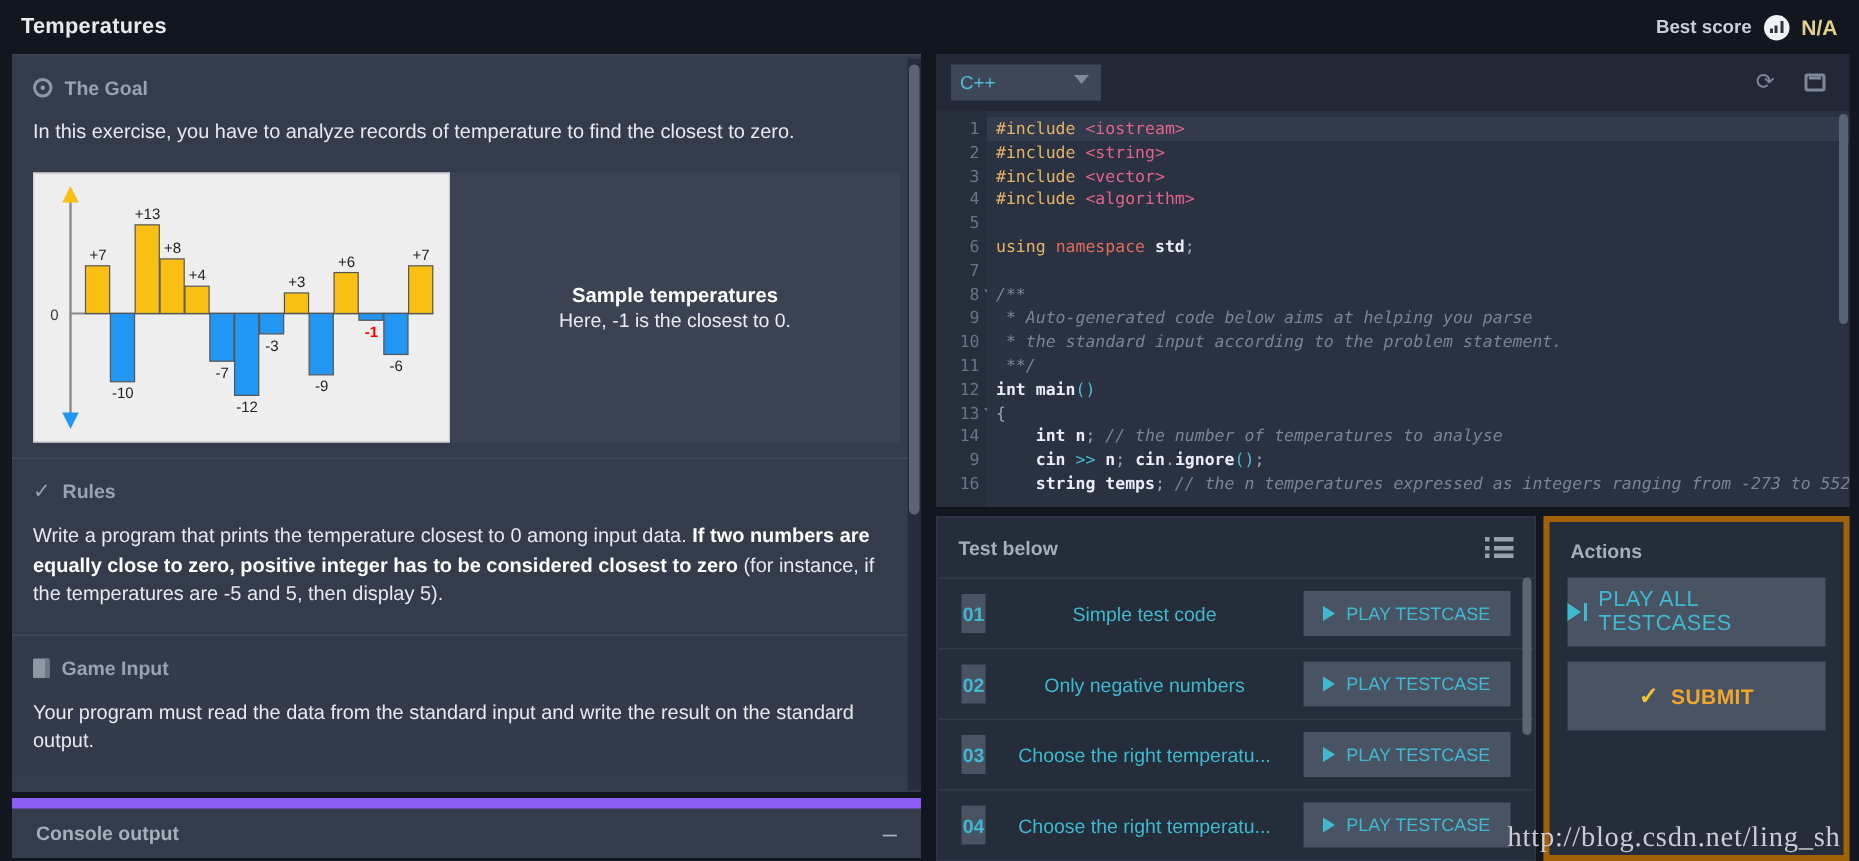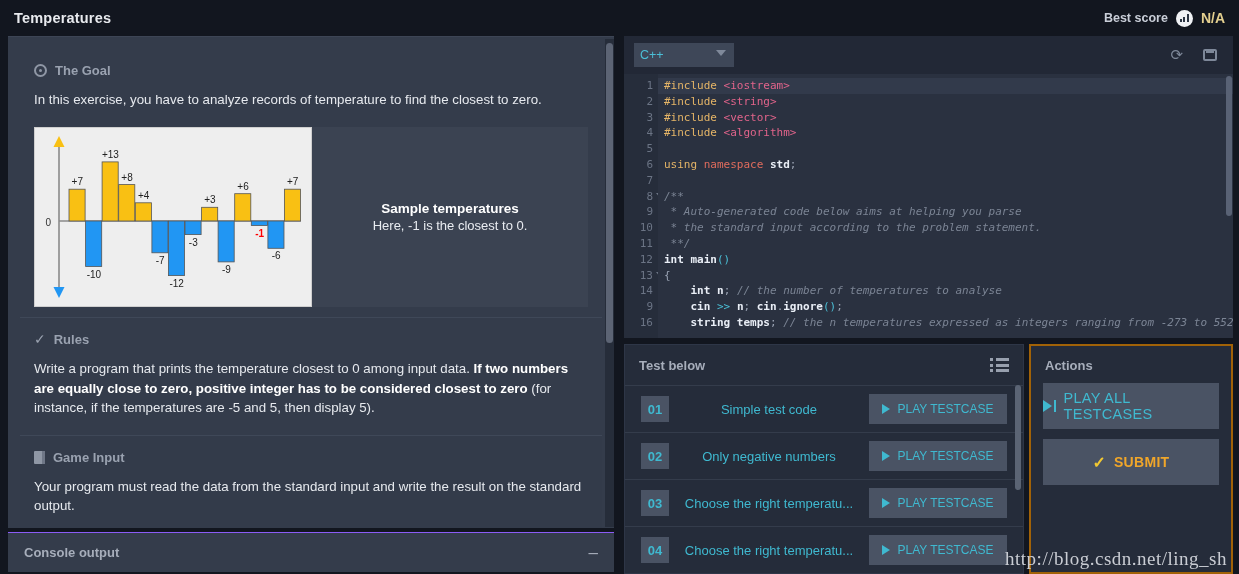--- a/index.html
+++ b/index.html
@@ -42,21 +42,21 @@
   #right-col { width: 619px; padding: 0 6px 0 4px; display: flex; flex-direction: column; }
 
   
   #statement {
     background: #343c4b;
     height: 492px;
     overflow: hidden;
     position: relative;
     border-top: 1px solid #3d4555;
   }
-  #statement-inner { padding: 12px; }
+  #statement-inner { padding: 0; }
   .sec-head {
     display: flex; align-items: center; gap: 8px;
     padding: 14px 14px 2px 14px;
   }
   .sec-head .ttl { color: #9aa2b0; font-size: 13px; font-weight: bold; }
   .sec-body {
     color: #e6e9ee; font-size: 13.3px; line-height: 1.45;
     padding: 10px 14px 14px 14px;
   }
   .sec-body b { font-weight: bold; color: #ffffff; }
@@ -108,21 +108,21 @@
   }
   #left-scroll-thumb {
     position: absolute; left: 1px; top: 4px;
     width: 7px; height: 300px; border-radius: 4px; background: #5c6474;
   }
 
   
   #console {
     height: 40px; margin-top: 4px; background: #343c4b;
     display: flex; align-items: center; padding: 0 16px;
-    border-top: 1px solid #8b5cf6;
+    border-top: 7px solid #8b5cf6;
   }
   #console-title { color: #a7aebb; font-size: 13px; font-weight: bold; }
   #console-min {
     margin-left: auto; color: #a7aebb; font-size: 17px; line-height: 10px;
     cursor: pointer;
   }
 
   
   #editor { background: #222836; height: 304px; display: flex; flex-direction: column; }
   #editor-bar { height: 38px; display: flex; align-items: center; padding: 0 10px; }
@@ -198,21 +198,21 @@
   #tc-listicon { margin-left: auto; display: flex; flex-direction: column; gap: 2.5px; cursor: pointer; }
   #tc-listicon .r { display: flex; gap: 3px; align-items: center; }
   #tc-listicon .r span:first-child { width: 3px; height: 3px; background: #98a0ae; }
   #tc-listicon .r span:last-child  { width: 13px; height: 3px; background: #98a0ae; }
 
   .tc-row {
     display: flex; align-items: center; height: 47px;
     padding: 0 16px; border-top: 1px solid #343c4b;
   }
   .tc-num {
-    width: 28px; height: 26px; background: #4a5364; color: #3fb9d0;
+    width: 16px; height: 26px; background: #4a5364; color: #3fb9d0;
     font-size: 13px; font-weight: bold; display: flex;
     align-items: center; justify-content: center; flex: none;
   }
   .tc-name {
     flex: 1; color: #3fb9d0; font-size: 13px; text-align: center;
     padding: 0 8px; white-space: nowrap; overflow: hidden; text-overflow: ellipsis;
   }
   .tc-play {
     width: 138px; height: 30px; background: #4a5364; color: #3fb9d0;
     font-size: 12px; display: flex; align-items: center; justify-content: center;
@@ -224,21 +224,21 @@
   }
   #tc-scroll {
     position: absolute; right: 2px; top: 40px; width: 6px; height: 140px;
   }
   #tc-scroll-thumb {
     position: absolute; left: 0; top: 0; width: 6px; height: 105px;
     border-radius: 3px; background: #5b6474;
   }
 
   #actions {
-    flex: 1; background: #252c3a; border: 2px solid #a16207;
+    flex: 1; background: #252c3a; border: 4px solid #a16207;
     padding: 0 12px;
   }
   #act-title { color: #a7aebb; font-size: 13px; font-weight: bold; padding: 12px 2px 10px 2px; }
   .act-btn {
     height: 46px; background: #4a5364; display: flex;
     align-items: center; justify-content: center; gap: 8px;
     cursor: pointer; margin-bottom: 10px;
   }
   #play-all-label { color: #3fb9d0; font-size: 14.5px; letter-spacing: .3px; }
   .tri-all { position: relative; display: flex; align-items: center; gap: 1.5px; }

